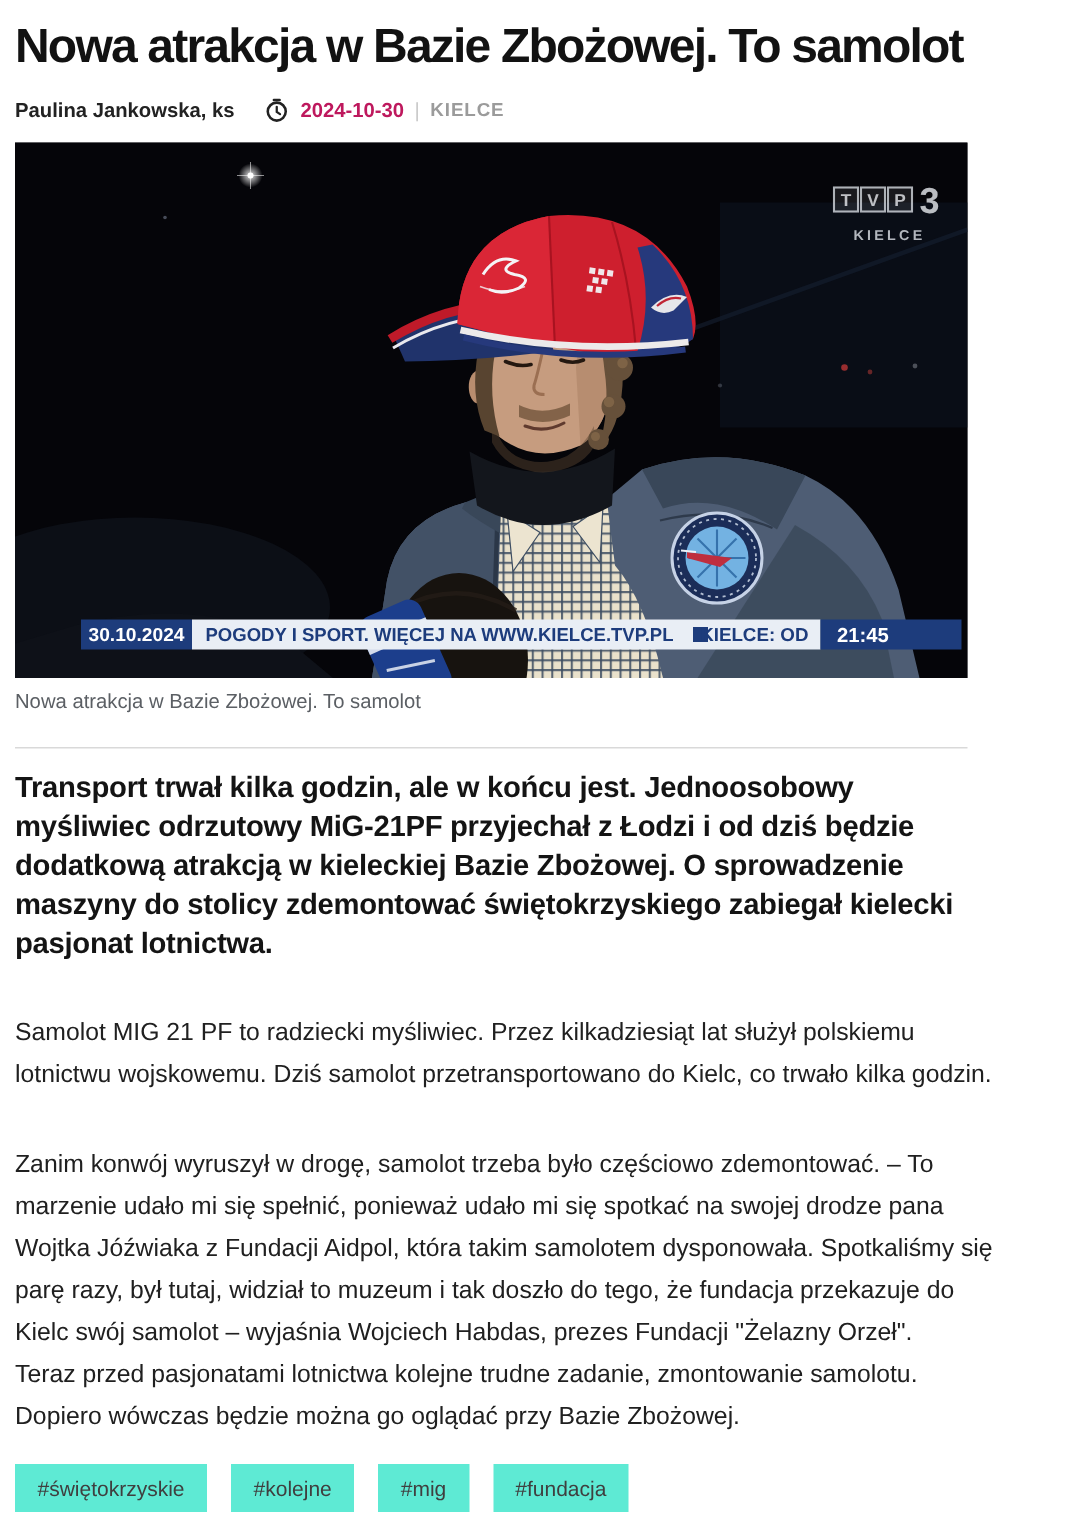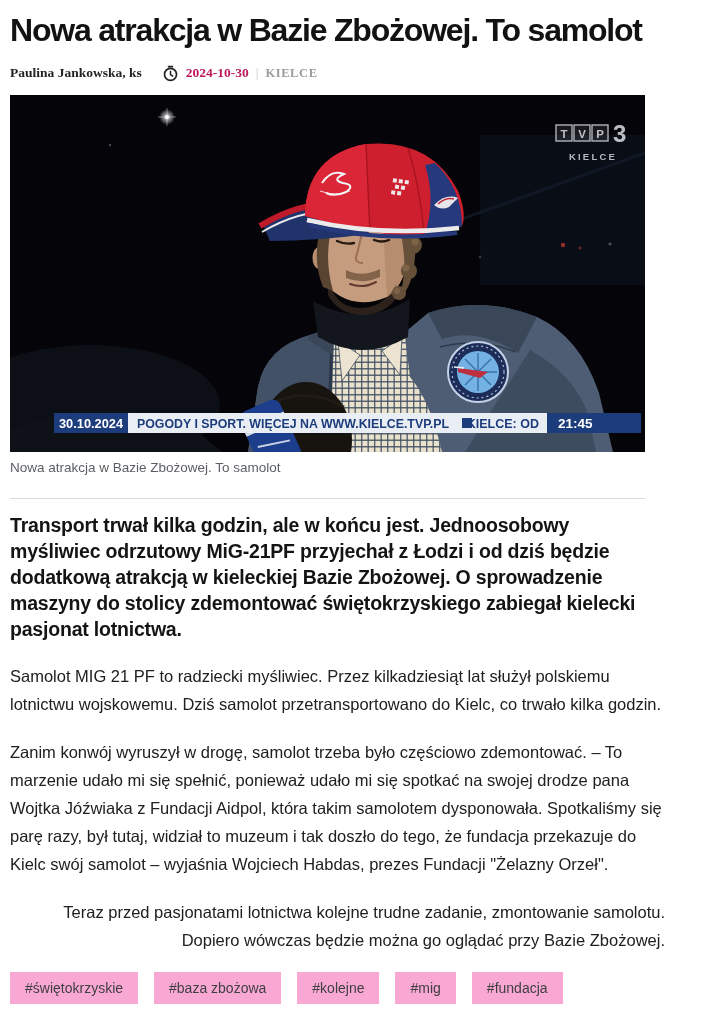--- a/index.html
+++ b/index.html
@@ -22,21 +22,20 @@
     white-space: nowrap;
     line-height: 44px;
   }
 
   .byline {
     display: flex;
     align-items: center;
     margin-top: 11px;
     font-size: 13.5px;
     height: 20px;
-    font-family: Liberation Serif, serif;
   }
   .byline .author { font-weight: 700; color: #222; }
   .byline .clock { margin-left: 20px; margin-right: 7px; display: inline-flex; }
   .byline .date { font-weight: 700; color: #be185d; }
   .byline .sep { color: #c9c9c9; margin: 0 7px; font-weight: 400; }
   .byline .loc { color: #9b9b9b; font-weight: 700; font-size: 12.5px; letter-spacing: .6px; }
 
   .photo {
     width: 635px; height: 357px;
     margin-top: 12px;
@@ -60,36 +59,36 @@
   .lead {
     margin-top: 13px;
     width: 640px;
     font-size: 19.5px;
     font-weight: 700;
     line-height: 26px;
     letter-spacing: -0.2px;
     color: #141414;
   }
   .para {
-    margin-top: 20px;
+    margin-top: 32px;
     width: 655px;
     font-size: 16.5px;
     line-height: 28px;
     color: #202020;
   }
-  .para.last { margin-top: 20px; text-align: right; }
+  .para.last { margin-top: 0; }
 
   .tags {
     display: flex;
     gap: 16px;
     margin-top: 18px;
   }
   .tag {
     display: inline-block;
-    background: #f9a8d4;
+    background: #5eead4;
     color: #3f3f3f;
     font-size: 14px;
     padding: 8px 15px;
     cursor: pointer;
     white-space: nowrap;
   }
 </style>
 </head>
 <body>
 
@@ -263,19 +262,18 @@
   <div class="divider"></div>
 
   <p class="lead">Transport trwał kilka godzin, ale w końcu jest. Jednoosobowy myśliwiec odrzutowy MiG-21PF przyjechał z Łodzi i od dziś będzie dodatkową atrakcją w kieleckiej Bazie Zbożowej. O sprowadzenie maszyny do stolicy zdemontować świętokrzyskiego zabiegał kielecki pasjonat lotnictwa.</p>
 
   <p class="para">Samolot MIG 21 PF to radziecki myśliwiec. Przez kilkadziesiąt lat służył polskiemu lotnictwu wojskowemu. Dziś samolot przetransportowano do Kielc, co trwało kilka godzin.</p>
   <p class="para">Zanim konwój wyruszył w drogę, samolot trzeba było częściowo zdemontować. – To marzenie udało mi się spełnić, ponieważ udało mi się spotkać na swojej drodze pana Wojtka Jóźwiaka z Fundacji Aidpol, która takim samolotem dysponowała. Spotkaliśmy się parę razy, był tutaj, widział to muzeum i tak doszło do tego, że fundacja przekazuje do Kielc swój samolot – wyjaśnia Wojciech Habdas, prezes Fundacji "Żelazny Orzeł".</p>
   <p class="para last">Teraz przed pasjonatami lotnictwa kolejne trudne zadanie, zmontowanie samolotu. Dopiero wówczas będzie można go oglądać przy Bazie Zbożowej.</p>
 
   <div class="tags">
     <span class="tag">#świętokrzyskie</span>
-    <span class="tag">#baza zbożowa</span>
     <span class="tag">#kolejne</span>
     <span class="tag">#mig</span>
     <span class="tag">#fundacja</span>
   </div>
 
 </article>
 
 </body></html>

